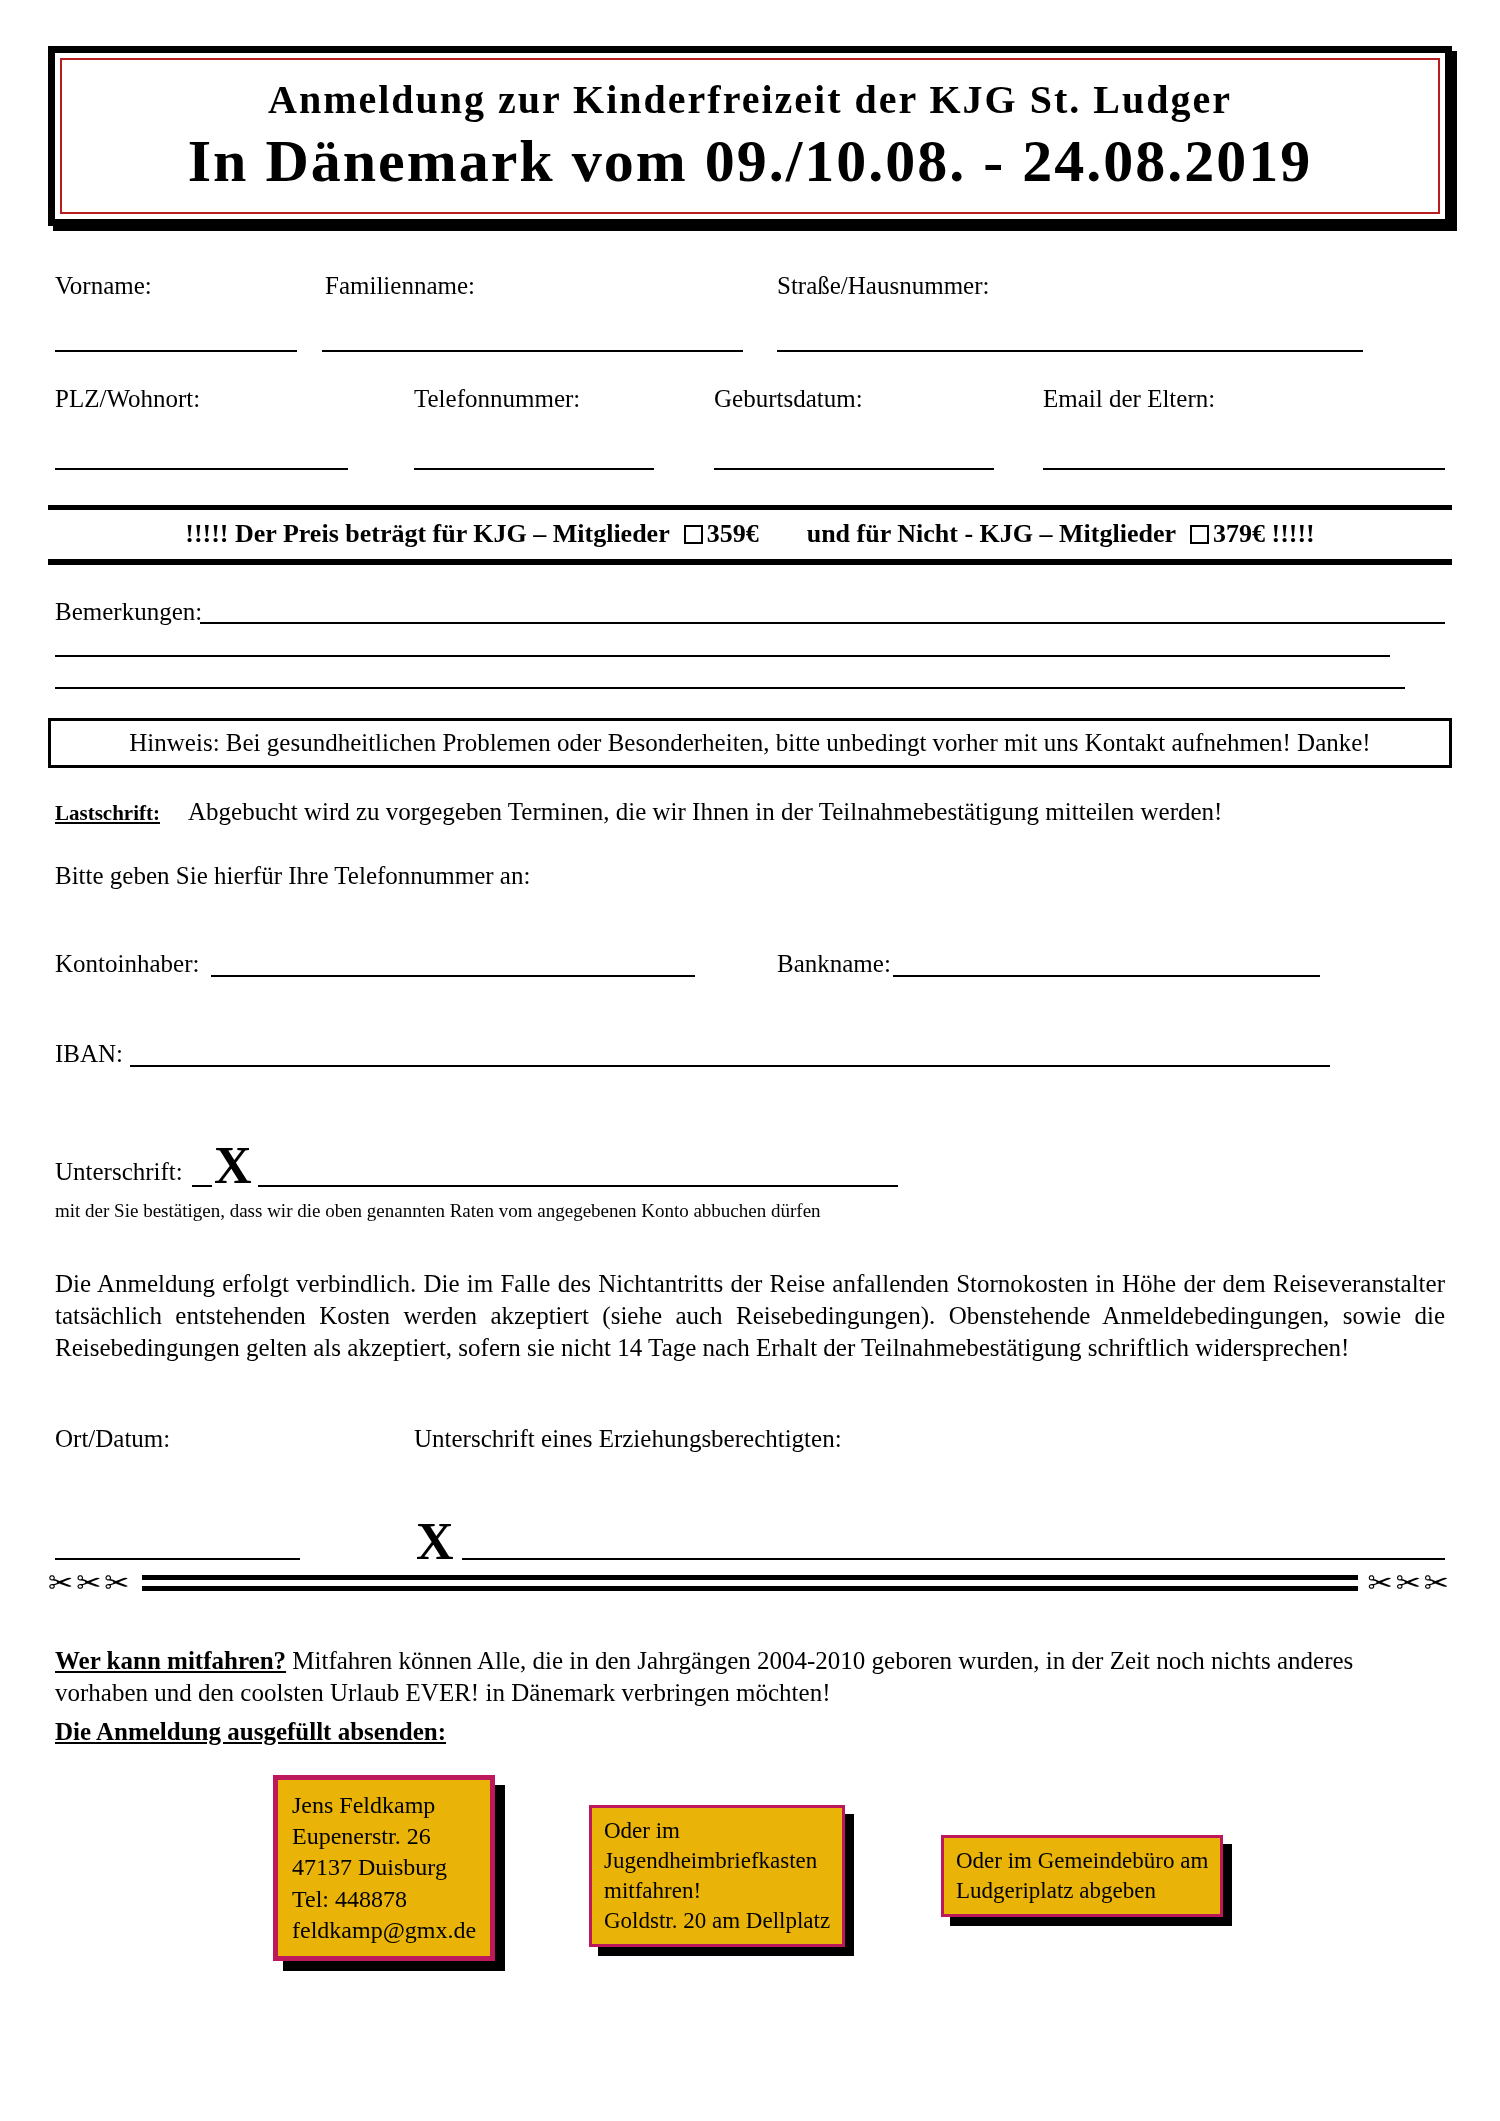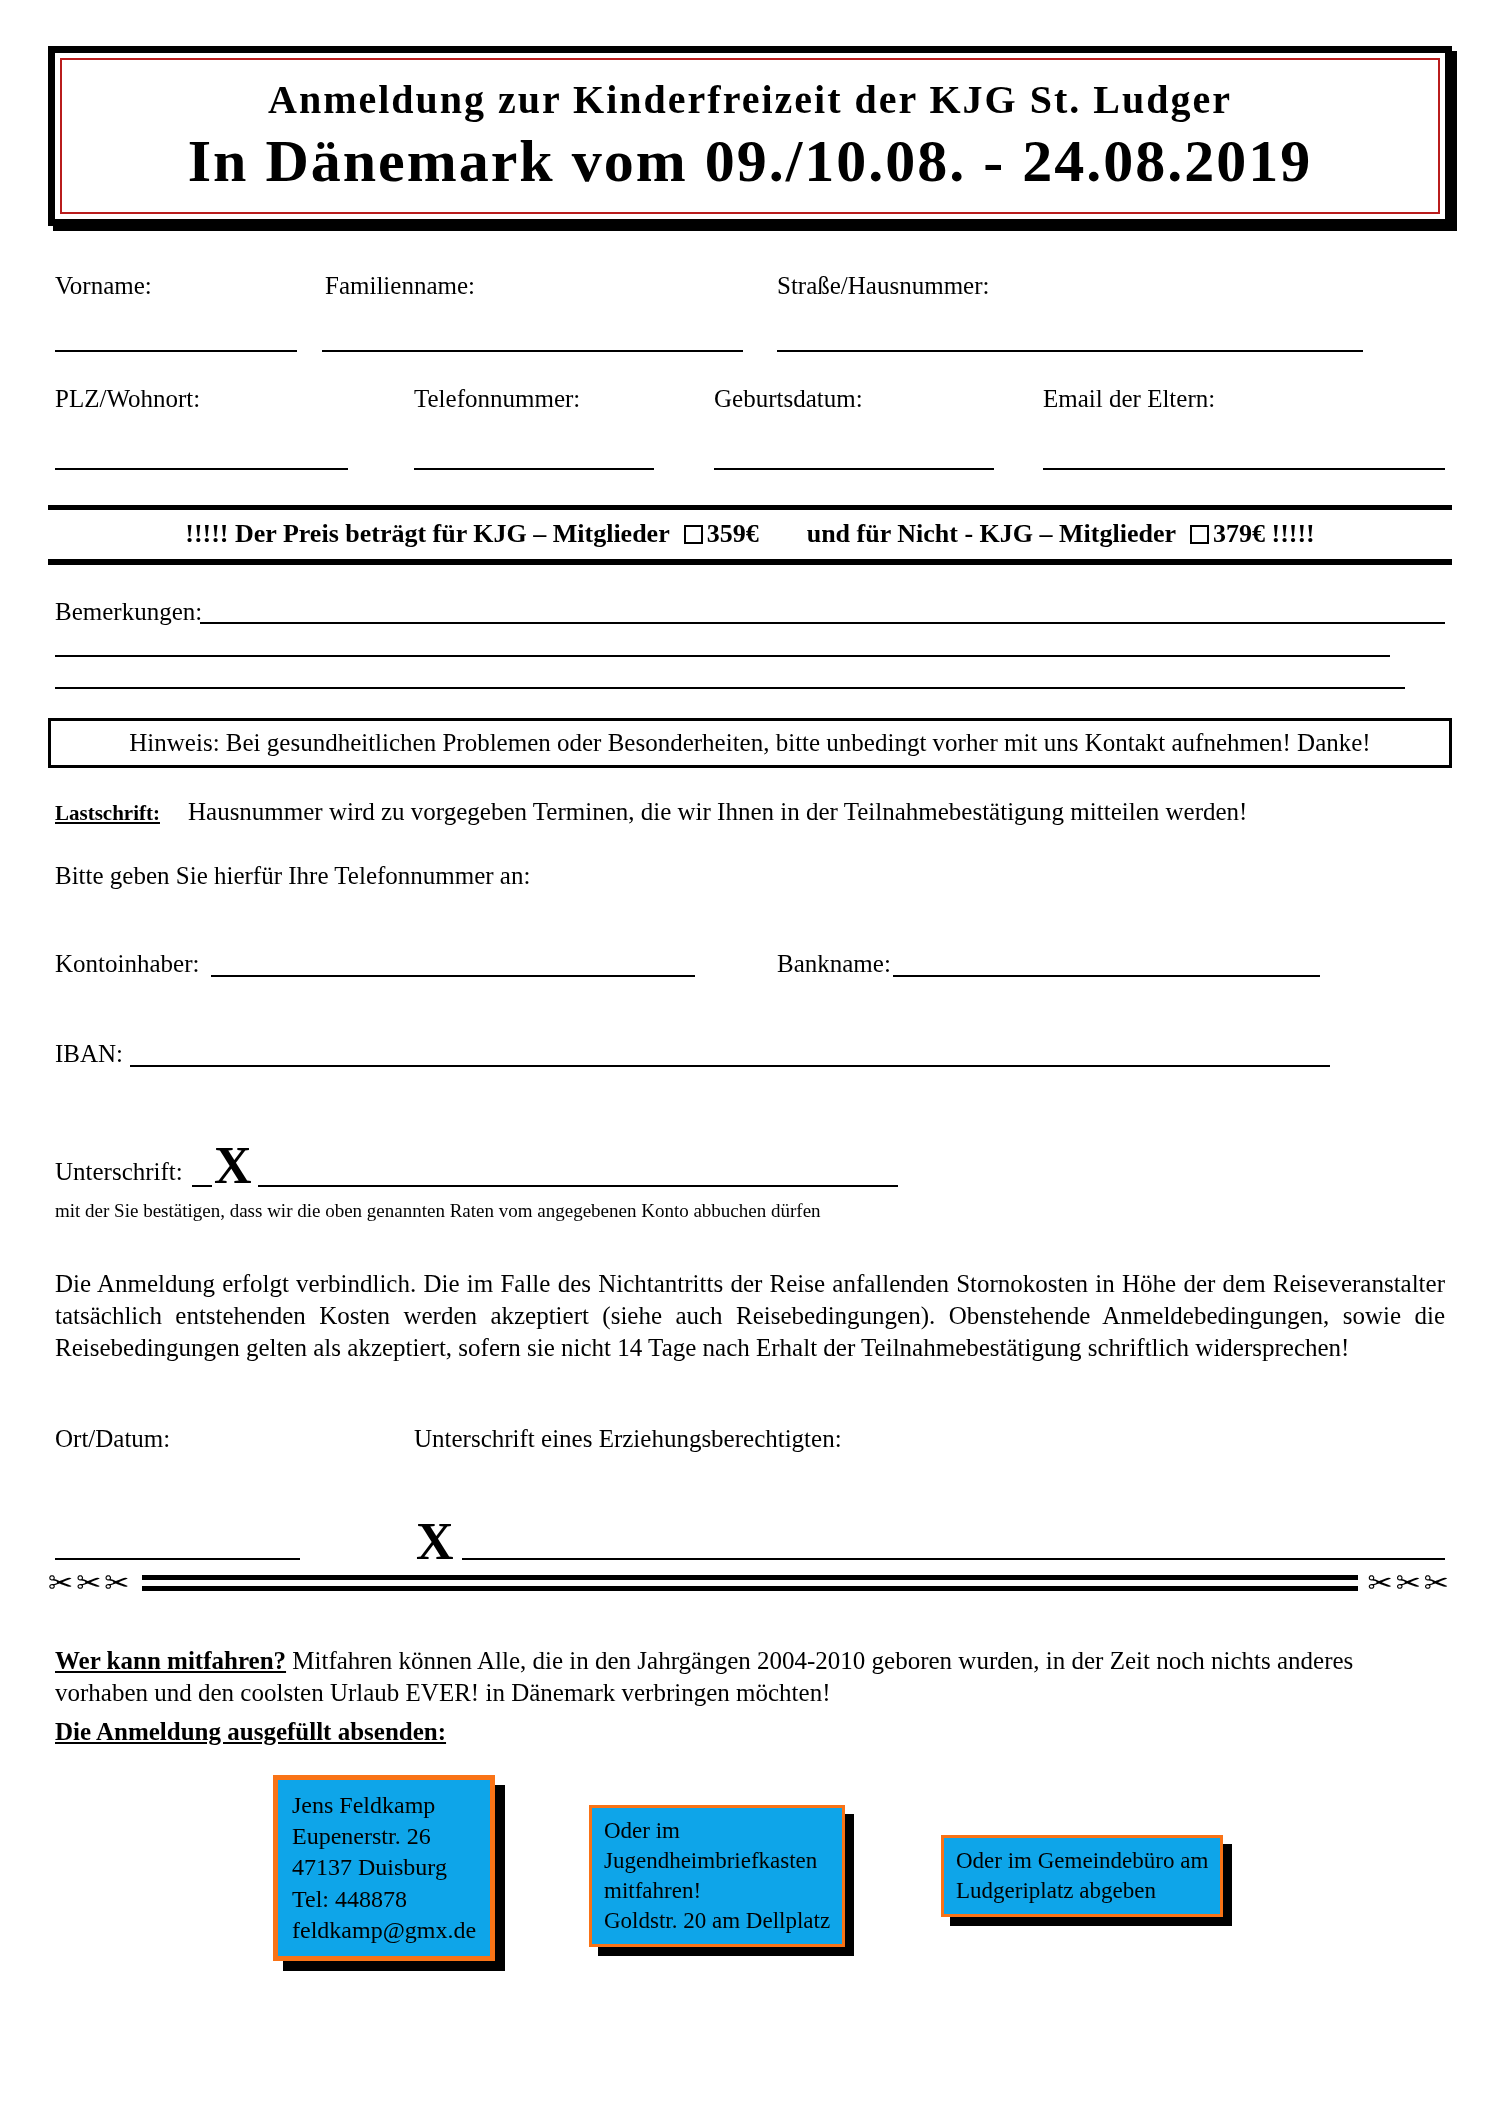--- a/index.html
+++ b/index.html
@@ -100,22 +100,22 @@
     flex: 1;
     height: 16px;
     border-top: 5px solid #000;
     border-bottom: 5px solid #000;
     margin: 0 10px;
   }
 
   
   .send-box {
     position: absolute;
-    background: #0ea5e9;
-    border: 3px solid #f97316;
+    background: #eab308;
+    border: 3px solid #be185d;
     box-shadow: 9px 9px 0 #000;
     padding: 8px 12px;
     font-size: 23px;
     line-height: 1.3;
     white-space: nowrap;
   }
   .send-box.thick { border-width: 5px; box-shadow: 10px 10px 0 #000; font-size: 24px; padding: 10px 14px; }
 </style>
 </head>
 <body>
@@ -154,21 +154,21 @@
   <div class="label" style="left:55px; top:598px;">Bemerkungen:</div>
   <div class="blank-line" style="left:200px; top:622px; width:1245px;"></div>
   <div class="blank-line" style="left:55px; top:655px; width:1335px;"></div>
   <div class="blank-line" style="left:55px; top:687px; width:1350px;"></div>
 
   <div class="hinweis-box">
     <span>Hinweis: Bei gesundheitlichen Problemen oder Besonderheiten, bitte unbedingt vorher mit uns Kontakt aufnehmen! Danke!</span>
   </div>
 
   <div class="label" style="left:55px; top:798px;">
-    <span class="lastschrift-label">Lastschrift:</span><span>Hausnummer wird zu vorgegeben Terminen, die wir Ihnen in der Teilnahmebestätigung mitteilen werden!</span>
+    <span class="lastschrift-label">Lastschrift:</span><span>Abgebucht wird zu vorgegeben Terminen, die wir Ihnen in der Teilnahmebestätigung mitteilen werden!</span>
   </div>
 
   <div class="label" style="left:55px; top:862px;">Bitte geben Sie hierfür Ihre Telefonnummer an:</div>
 
   <div class="label" style="left:55px; top:950px;">Kontoinhaber:</div>
   <div class="blank-line" style="left:211px; top:975px; width:484px;"></div>
   <div class="label" style="left:777px; top:950px;">Bankname:</div>
   <div class="blank-line" style="left:893px; top:975px; width:427px;"></div>
 
   <div class="label" style="left:55px; top:1040px;">IBAN:</div>

